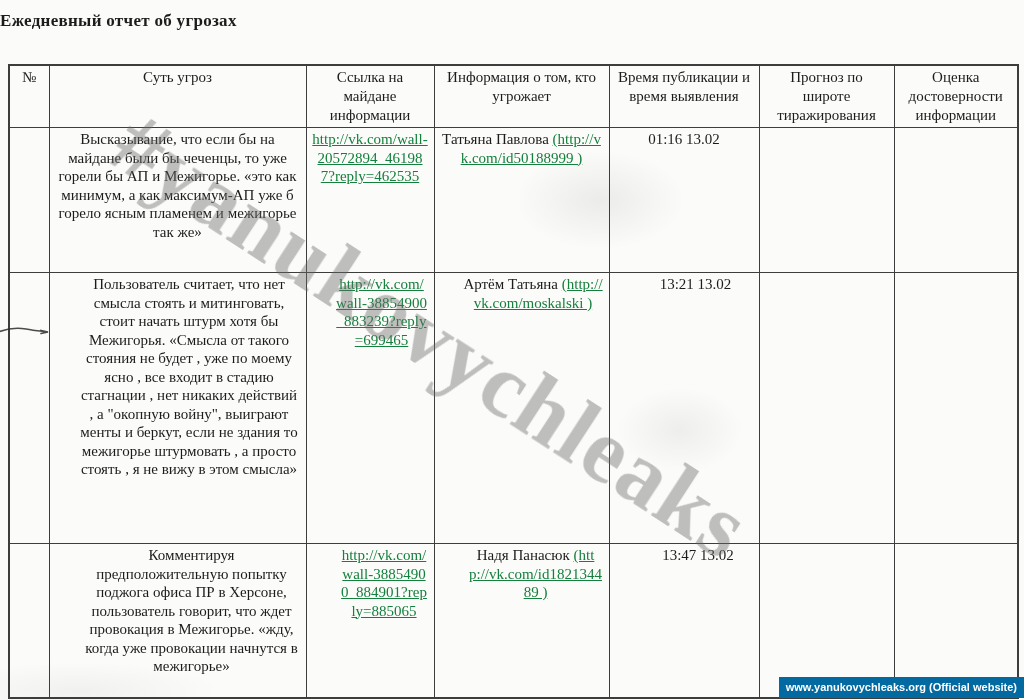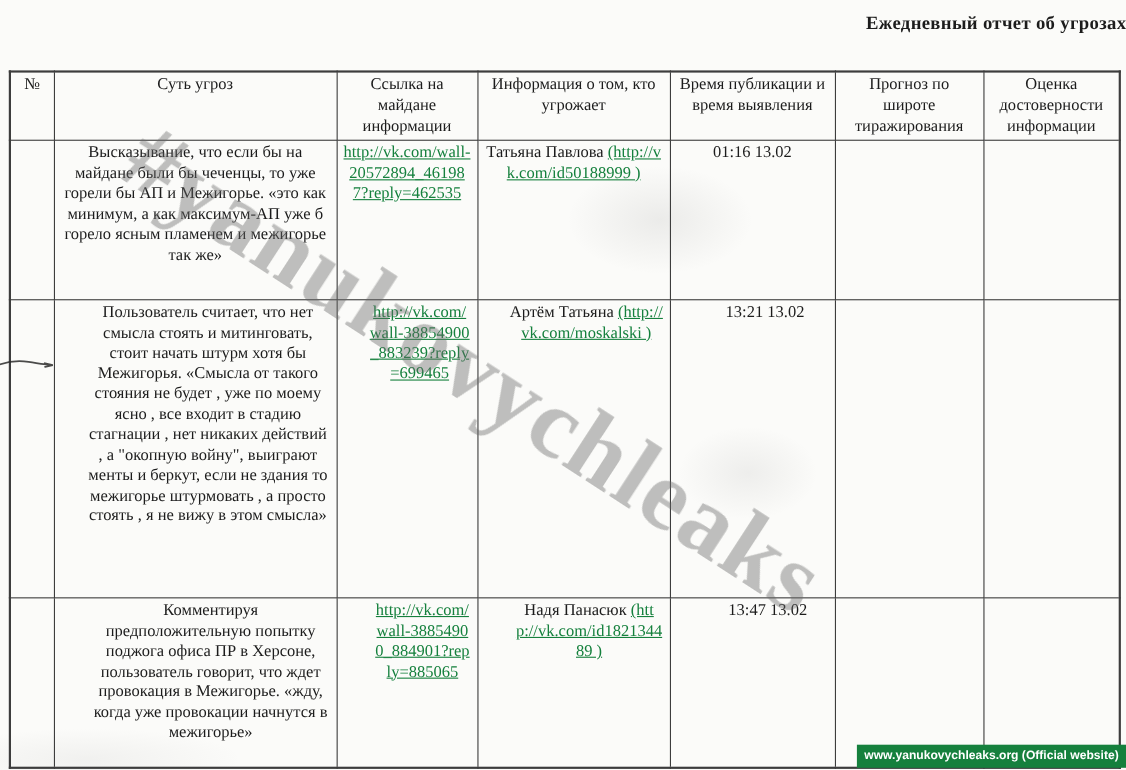--- a/index.html
+++ b/index.html
@@ -13,21 +13,21 @@
   }
   .scan-tint{
     position:absolute;inset:0;pointer-events:none;
     background:
       radial-gradient(ellipse 120px 70px at 600px 200px, rgba(120,120,120,.12), rgba(0,0,0,0) 70%),
       radial-gradient(ellipse 90px 60px at 680px 430px, rgba(120,120,120,.10), rgba(0,0,0,0) 70%),
       radial-gradient(ellipse 200px 40px at 80px 690px, rgba(120,120,120,.08), rgba(0,0,0,0) 70%);
   }
   .doc-title{
     position:absolute;top:11px;left:0;width:100%;
-    text-align:right;font-size:17px;font-weight:bold;letter-spacing:.3px;
+    text-align:left;font-size:17px;font-weight:bold;letter-spacing:.3px;
   }
   table.report{
     position:absolute;left:8px;top:64px;
     border-collapse:collapse;table-layout:fixed;
     width:1009px;
     font-size:15px;line-height:18.5px;
   }
   table.report col.c1{width:40px;}
   table.report col.c2{width:257px;}
   table.report col.c3{width:128px;}
@@ -62,21 +62,21 @@
     transform:rotate(33deg);transform-origin:0 0;
     font-size:90px;font-weight:bold;letter-spacing:2px;
     color:rgba(105,105,105,.42);
     filter:blur(.6px);
     pointer-events:none;
     white-space:nowrap;
     z-index:5;
   }
   .footer-badge{
     position:absolute;right:0;bottom:2px;
-    background:#15803d;color:#fff;
+    background:#0369a1;color:#fff;
     font-family:"Liberation Sans", sans-serif;
     font-size:11px;font-weight:bold;
     padding:4px 7px 5px 7px;
     z-index:6;
   }
   .pen-mark{
     position:absolute;left:-4px;top:318px;z-index:4;pointer-events:none;
   }
 </style>
 </head>

